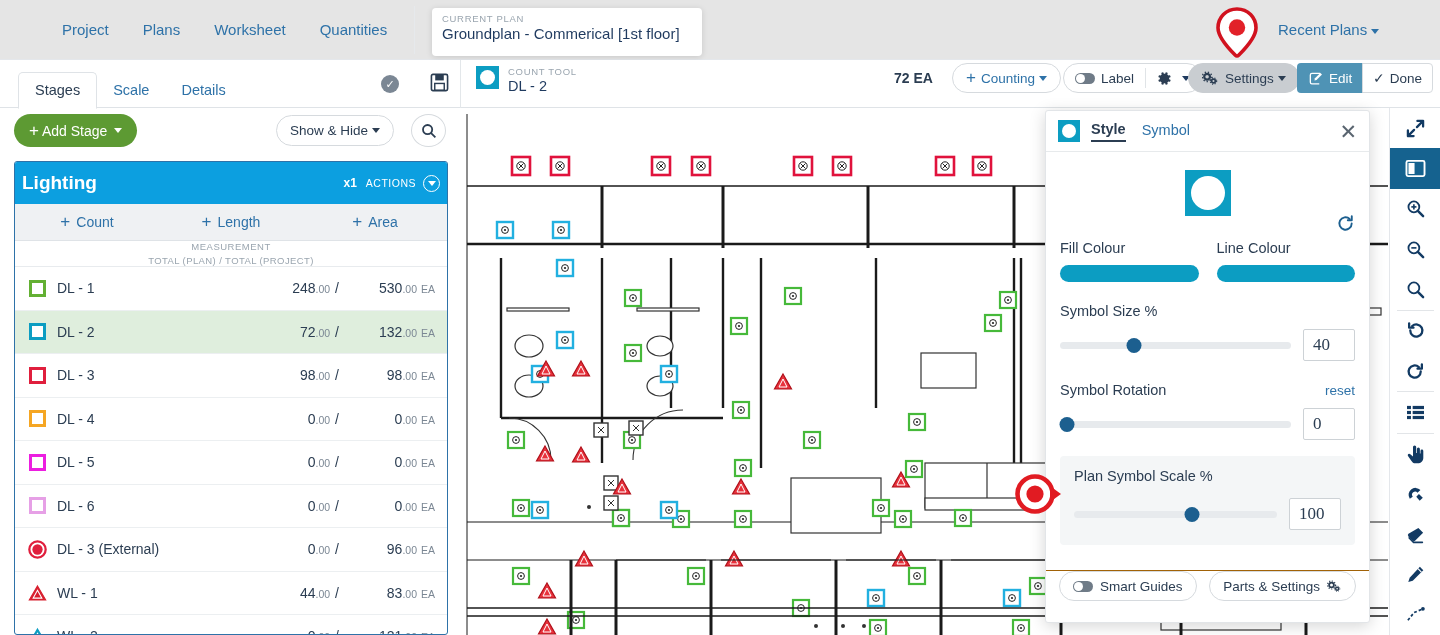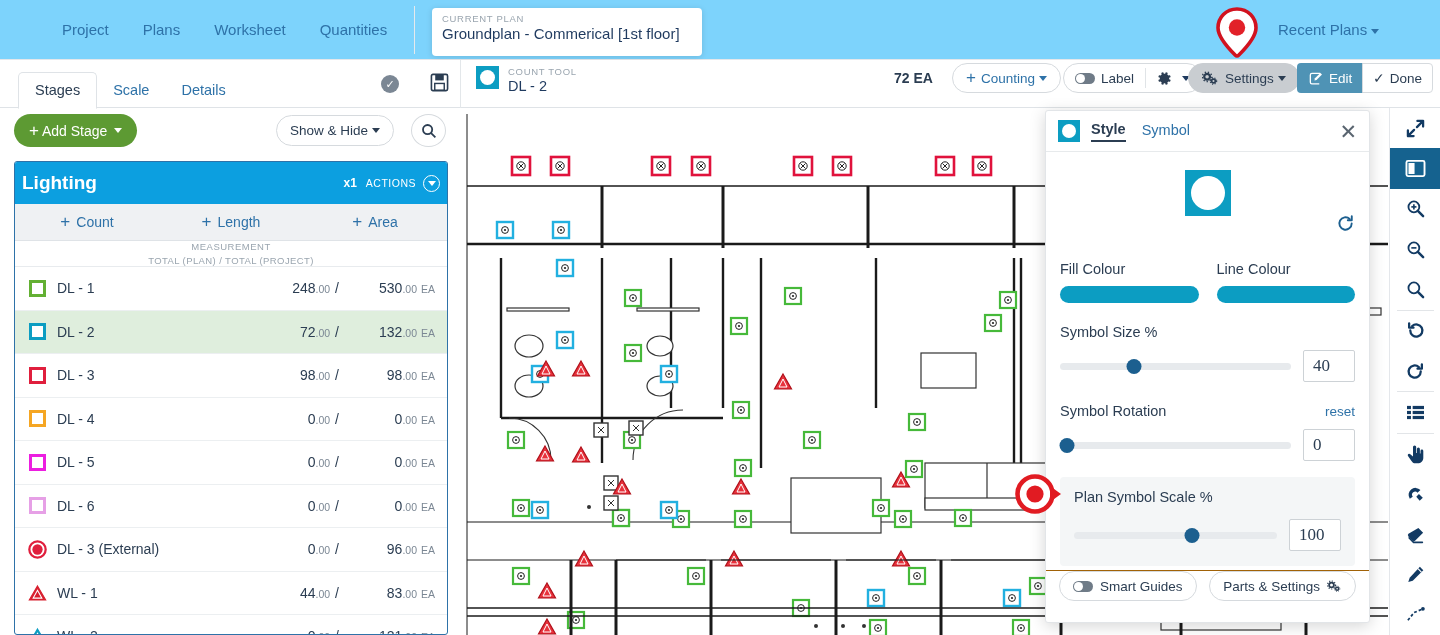--- a/index.html
+++ b/index.html
@@ -6,21 +6,21 @@
   html,body { width:1440px; height:635px; overflow:hidden; }
   body {
     font-family: "Liberation Sans", sans-serif;
     font-size: 13px;
     color: #1f3a5f;
     background:#ffffff;
   }
   .app { position:relative; width:1440px; height:635px; overflow:hidden; background:#fff; }
 
   
-  .topbar { position:absolute; left:0; top:0; width:1440px; height:60px; background:#7dd3fc;
+  .topbar { position:absolute; left:0; top:0; width:1440px; height:60px; background:#e5e5e5;
             border-bottom:1px solid #e4e7eb; display:flex; align-items:center; }
   .topnav { display:flex; align-items:center; gap:6px; padding-left:48px; }
   .topnav a { color:#2e72a8; font-size:15px; padding:8px 14px; text-decoration:none; white-space:nowrap; }
   .vdiv { position:absolute; left:414px; top:6px; height:48px; width:1px; background:#e6e9ec; }
   .curplan { position:absolute; left:432px; top:8px; width:270px; height:48px;
              background:#fff; border-radius:4px; box-shadow:0 1px 6px rgba(0,0,0,.13);
              padding:5px 10px; }
   .curplan .lbl { font-size:9.5px; letter-spacing:.7px; color:#9aa5af; text-transform:uppercase; }
   .curplan .val { font-size:15px; color:#1f3a5f; margin-top:1px; white-space:nowrap; }
 
@@ -124,21 +124,21 @@
   .rp-close { margin-left:auto; color:#5a6570; font-size:21px; cursor:pointer; line-height:1; }
 
   .rp-body { padding:10px 14px 0; position:relative; }
   .preview { width:46px;height:46px;background:#0c9dc2; margin:8px auto 0;
              display:flex;align-items:center;justify-content:center; }
   .preview i { width:34px;height:34px;border-radius:50%;background:#fff;display:block;}
   .refresh { position:absolute; right:14px; top:62px; color:#1c5f8f; font-size:19px; cursor:pointer;}
 
   .colrow { display:flex; gap:18px; margin-top:24px; }
   .colcol { flex:1; }
-  .colcol .cl { font-size:14.5px; color:#2b3d52; margin-bottom:9px;margin-top:21px; }
+  .colcol .cl { font-size:14.5px; color:#2b3d52; margin-bottom:9px; }
   .swatch { height:17px; border-radius:9px; background:#0c9dc2; cursor:pointer; }
 
   .sl-label { font-size:14.5px; color:#2b3d52; margin-top:21px; display:flex; align-items:center;}
   .sl-label .reset { margin-left:auto; color:#2e72a8; font-size:13.5px; cursor:pointer; }
   .sl-row { display:flex; align-items:center; gap:12px; margin-top:10px; }
   .track { flex:1; height:7px; border-radius:4px; background:#e7eaed; position:relative; cursor:pointer;}
   .knob { position:absolute; top:-4px; width:15px;height:15px;border-radius:50%;background:#1c5f8f;
           transform:translateX(-50%); }
   .numbox { width:52px; height:32px; border:1px solid #cdd2d6; border-radius:2px; background:#fff;
             font-size:17px; color:#2b3d52; padding:0 9px; font-family:Liberation Serif, serif;}

